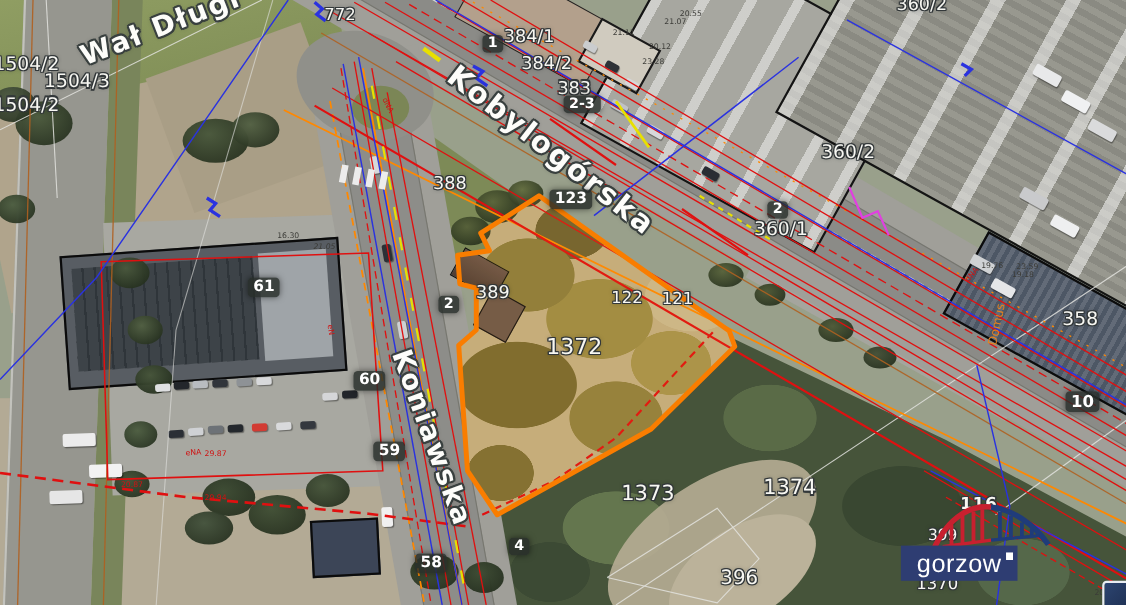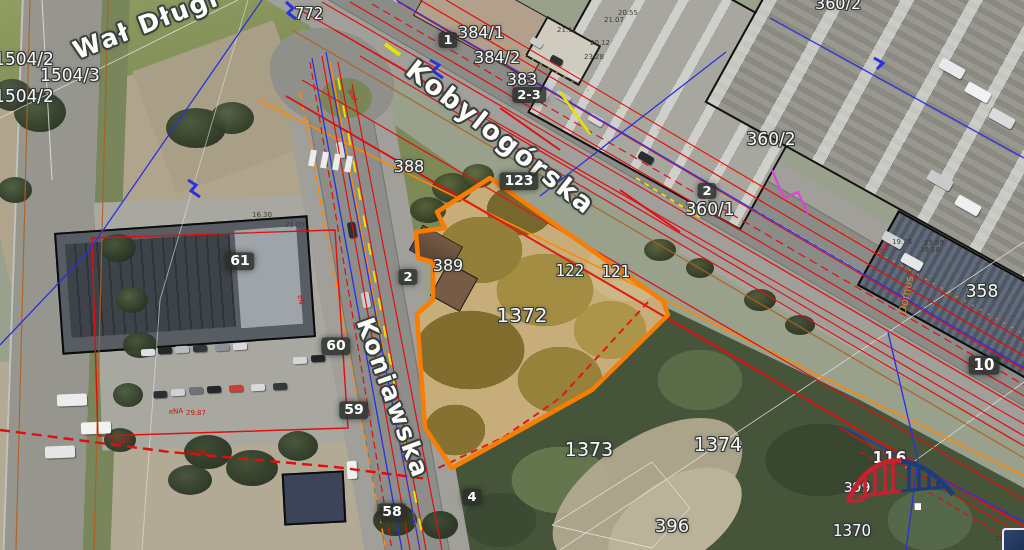--- a/index.html
+++ b/index.html
@@ -236,20 +236,23 @@
 
   <svg id="logo-bridge" width="112" height="48" viewBox="0 0 112 48">
     <path d="M3,46 C18,12 40,4 56,6" stroke="#c8202f" stroke-width="5" fill="none"></path>
     <path d="M20,22 L20,42 M30,14 L30,40 M40,10 L40,38 M48,8 L48,37" stroke="#c8202f" stroke-width="3.5" fill="none"></path>
     <path d="M12,42 L56,36" stroke="#c8202f" stroke-width="3" fill="none"></path>
     <path d="M3,46 C8,47 14,46 20,44" stroke="#c8202f" stroke-width="2.5" fill="none"></path>
     <path d="M56,6 C74,8 94,20 108,40" stroke="#1f3c7a" stroke-width="5" fill="none"></path>
     <path d="M64,10 L64,36 M74,14 L74,35 M84,20 L84,34 M93,26 L93,33" stroke="#1f3c7a" stroke-width="3.5" fill="none"></path>
     <path d="M56,36 L100,32" stroke="#1f3c7a" stroke-width="3" fill="none"></path>
   </svg>
+  <div id="logo-navy" style="background:#2e3d72;">
+    <span class="logo-text" style="font-size:23px;">gorzow</span>
+  </div>
   <div id="logo-dot">·</div>
   <div id="corner-thumb"></div>
 
 <div class="tree" style="left: 14px; top: 92px; width: 52px; height: 40px; background: radial-gradient(at 40% 35%, rgb(79, 93, 64), rgba(25, 35, 20, 0.9));"></div>
     <div class="tree" style="left: -8px; top: 79px; width: 40px; height: 32px; background: radial-gradient(at 40% 35%, rgb(85, 98, 74), rgba(25, 35, 20, 0.9));"></div>
     <div class="tree" style="left: 166px; top: 108px; width: 60px; height: 40px; background: radial-gradient(at 40% 35%, rgb(76, 90, 62), rgba(25, 35, 20, 0.9));"></div>
     <div class="tree" style="left: 210px; top: 102px; width: 44px; height: 32px; background: radial-gradient(at 40% 35%, rgb(86, 99, 70), rgba(25, 35, 20, 0.9));"></div>
     <div class="tree" style="left: 100px; top: 234px; width: 36px; height: 28px; background: radial-gradient(at 40% 35%, rgb(73, 87, 61), rgba(25, 35, 20, 0.9));"></div>
     <div class="tree" style="left: 116px; top: 287px; width: 32px; height: 26px; background: radial-gradient(at 40% 35%, rgb(81, 95, 67), rgba(25, 35, 20, 0.9));"></div>
     <div class="tree" style="left: 123px; top: 332px; width: 34px; height: 26px; background: radial-gradient(at 40% 35%, rgb(71, 85, 59), rgba(25, 35, 20, 0.9));"></div>

